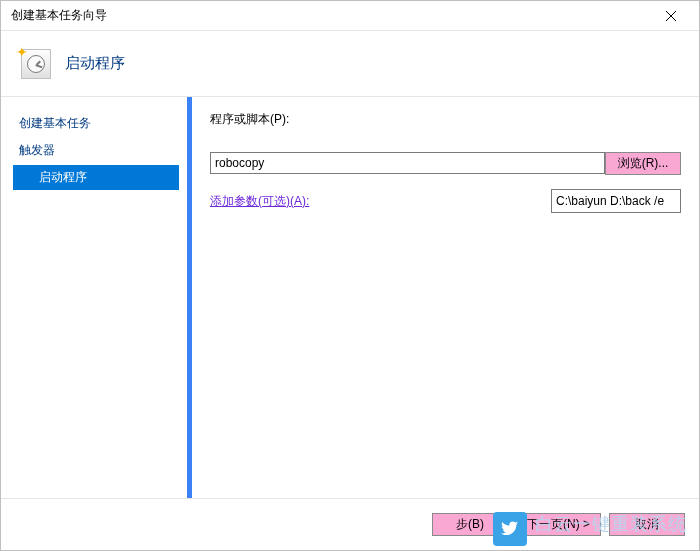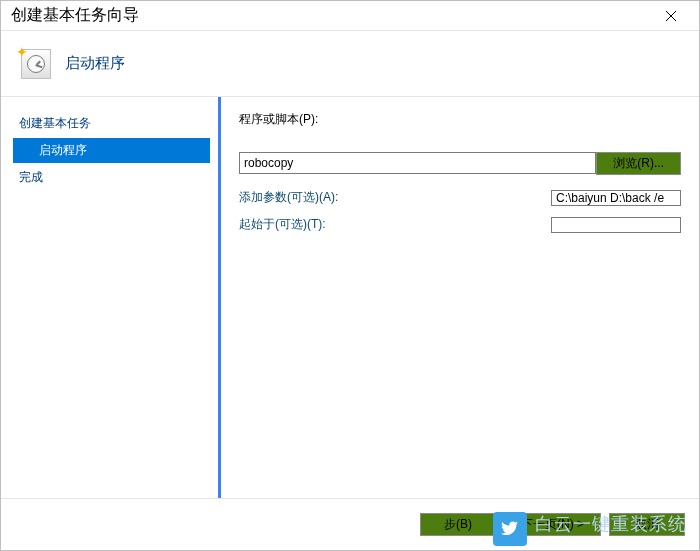--- a/index.html
+++ b/index.html
@@ -15,21 +15,21 @@
   }
   
   .titlebar {
     height: 30px;
     display: flex;
     align-items: center;
     padding: 0 6px 0 10px;
     border-bottom: 1px solid #e5e5e5;
     background: #fff;
   }
-  .titlebar .title { flex: 1; font-size: 16px; color: #000; }
+  .titlebar .title { flex: 1; font-size: 12px; color: #000; }
   .titlebar .close {
     width: 44px; height: 28px;
     display: flex; align-items: center; justify-content: center;
     color: #000; cursor: pointer;
   }
 
   
   .header {
     height: 66px;
     display: flex;
@@ -59,23 +59,23 @@
     content: ""; position: absolute; background: #7a7a7a; left: 50%; top: 50%;
     transform-origin: left top;
   }
   .header .iconwrap .clock::before { width: 5px; height: 1.5px; transform: rotate(-45deg); }
   .header .iconwrap .clock::after  { width: 7px; height: 1.5px; transform: rotate(20deg); }
   .header .bigtitle { font-size: 15px; color: #003a80; }
 
   
   .bodyrow { display: flex; height: calc(100% - 30px - 66px - 52px); }
   .sidebar {
-    width: 220px;
+    width: 191px;
     padding: 14px 8px 0 12px;
-    border-right: 3px solid #3b82f6;
+    border-right: 5px solid #3b82f6;
   }
   .sidebar .step {
     padding: 4px 6px;
     margin-bottom: 2px;
     color: #003a80;
     cursor: default;
   }
   .sidebar .step.sub { padding-left: 26px; color: #003a80; }
   .sidebar .step.active {
     background: #0078d7;
@@ -93,31 +93,31 @@
     flex: 1;
     height: 22px;
     border: 1px solid #7a7a7a;
     padding: 0 4px;
     font-family: inherit; font-size: 12px;
   }
   .program-row button,
   .footer button {
     height: 23px;
     min-width: 76px;
-    padding: 0 16px;
+    padding: 0 10px;
     border: 1px solid #8a8a8a;
-    background: #4d7c0f;
+    background: #f9a8d4;
     font-family: inherit;
     font-size: 12px;
     cursor: pointer;
   }
   .param-row { display: flex; align-items: center; margin-bottom: 10px; }
-  .param-row .plbl { flex: 1; color: #0c4a6e; }
+  .param-row .plbl { flex: 1; color: #6d28d9; text-decoration: underline; }
   .param-row input {
-    width: 130px; height: 16px;
+    width: 130px; height: 24px;
     border: 1px solid #7a7a7a;
     padding: 0 4px;
     font-family: inherit; font-size: 12px;
   }
 
   
   .footer {
     position: absolute; left: 0; right: 0; bottom: 0;
     height: 52px;
     border-top: 1px solid #e5e5e5;
@@ -166,42 +166,38 @@
   <div class="iconwrap">
     <span class="burst">✦</span>
     <div class="clock"></div>
   </div>
   <div class="bigtitle">启动程序</div>
 </div>
 
 <div class="bodyrow">
   <div class="sidebar">
     <div class="step">创建基本任务</div>
+    <div class="step">触发器</div>
     <div class="step sub active">启动程序</div>
-    <div class="step">完成</div>
   </div>
 
   <div class="contentpane">
     <div class="form-row full">
       <span class="lbl">程序或脚本(P):</span>
     </div>
     <div class="program-row">
       <input type="text" value="robocopy" style="">
       <button>浏览(R)...</button>
     </div>
 
     <div class="param-row">
       <span class="plbl">添加参数(可选)(A):</span>
       <input type="text" value="C:\baiyun D:\back /e" style="">
     </div>
 
-    <div class="param-row">
-      <span class="plbl">起始于(可选)(T):</span>
-      <input type="text" value="" style="">
-    </div>
   </div>
 </div>
 
 <div class="footer">
   <button>步(B)</button>
   <button>下一页(N) &gt;</button>
   <button>取消</button>
 </div>
 
 <div class="watermark">

